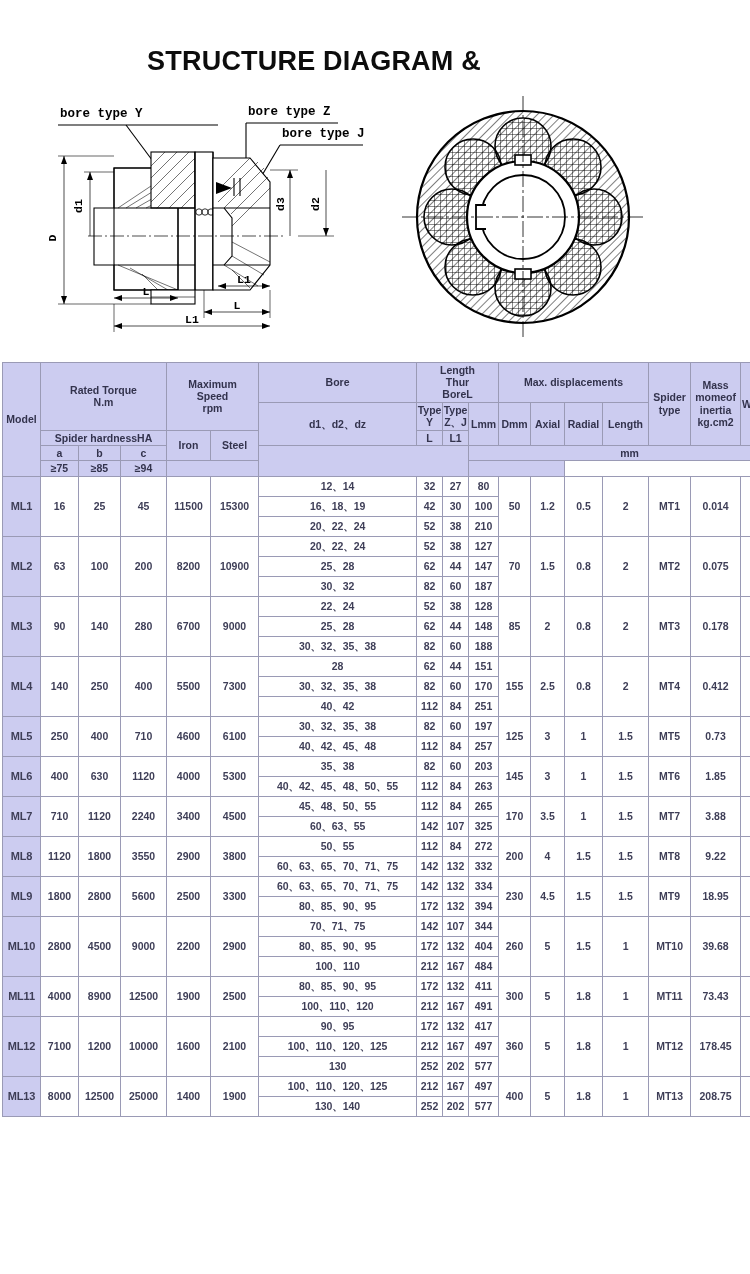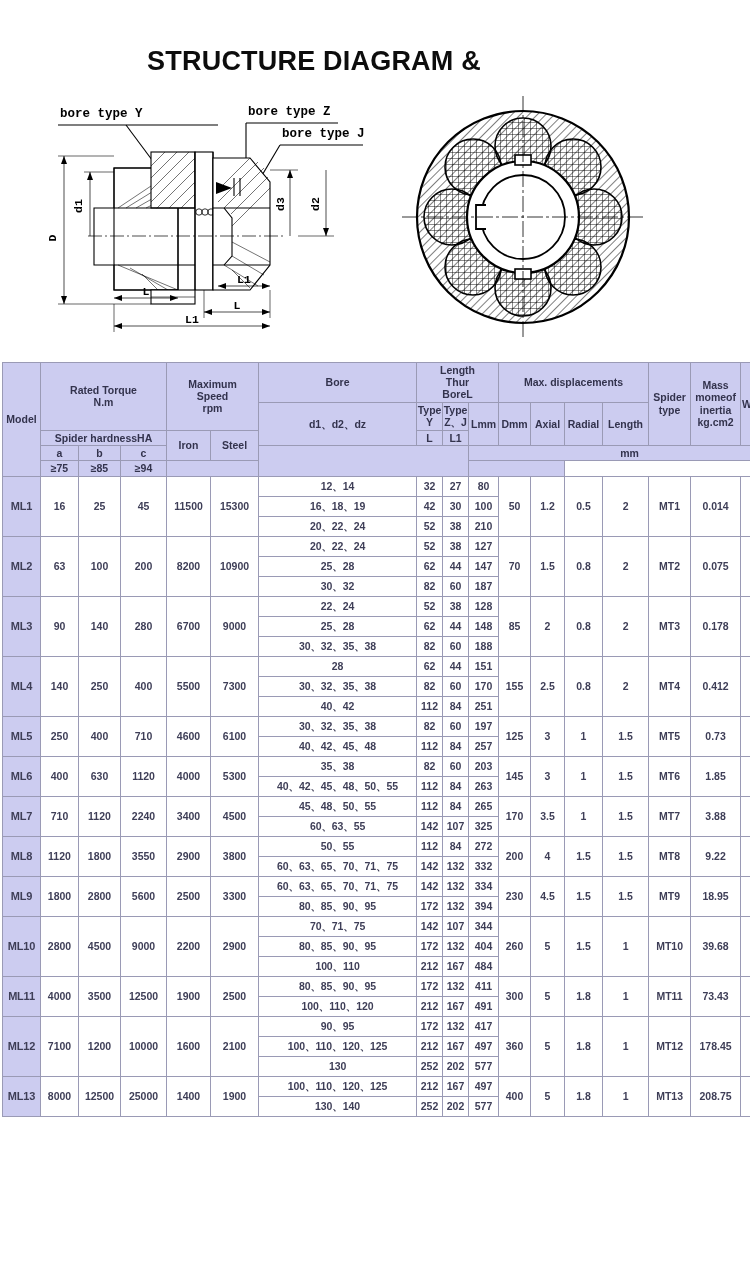--- a/index.html
+++ b/index.html
@@ -640,21 +640,21 @@
           </tr>
           <tr>
             <td class="bore">100、110</td>
             <td class="num">212</td>
             <td class="num">167</td>
             <td class="num">484</td>
           </tr>
           <tr>
             <td class="model" rowspan="2">ML11</td>
             <td class="num" rowspan="2">4000</td>
-            <td class="num" rowspan="2">3500</td>
+            <td class="num" rowspan="2">8900</td>
             <td class="num" rowspan="2">12500</td>
             <td class="num" rowspan="2">1900</td>
             <td class="num" rowspan="2">2500</td>
             <td class="bore">80、85、90、95</td>
             <td class="num">172</td>
             <td class="num">132</td>
             <td class="num">411</td>
             <td class="num" rowspan="2">300</td>
             <td class="num" rowspan="2">5</td>
             <td class="num" rowspan="2">1.8</td>

